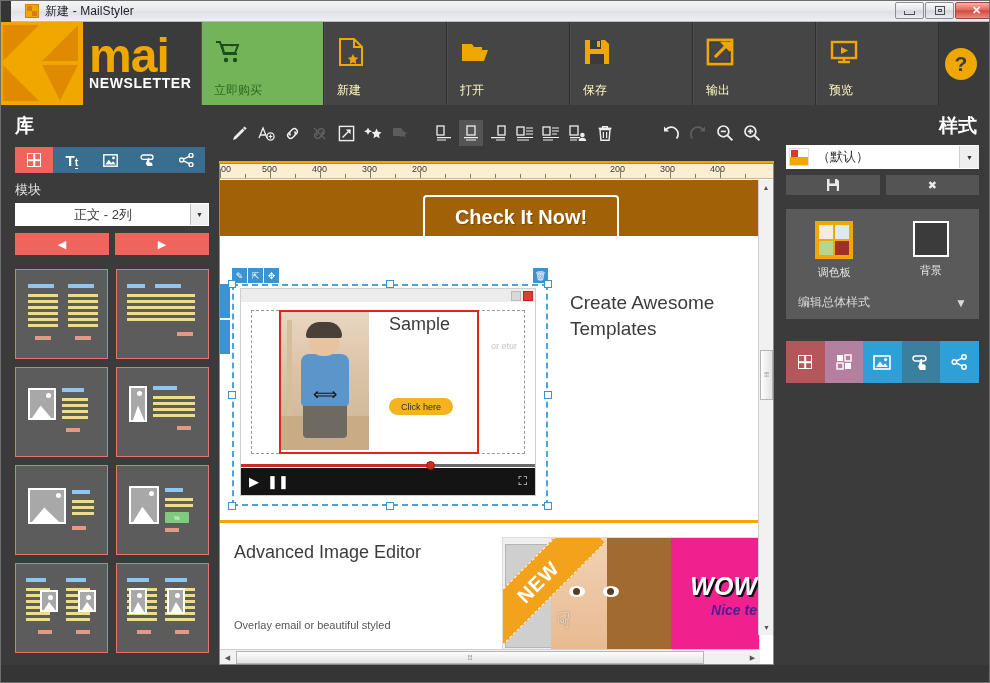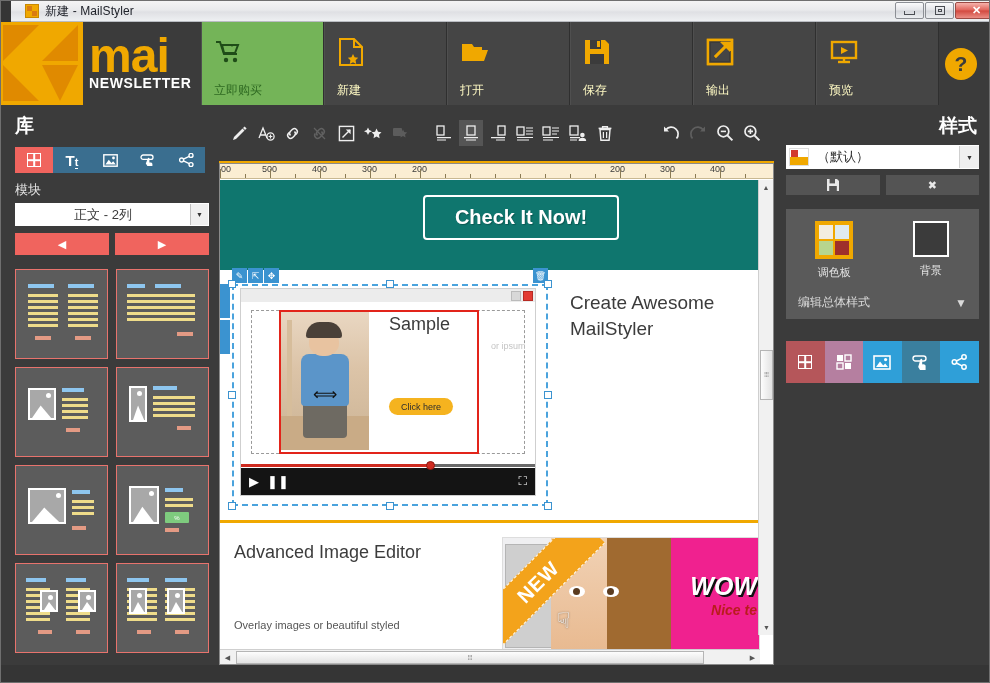--- a/index.html
+++ b/index.html
@@ -119,21 +119,21 @@
 
   
   .canvaswrap{ position:absolute; top:162px; left:218px; width:555px; height:502px;
         background:#fff; border:1px solid #8a8a8a; overflow:hidden;}
   .ruler{ position:absolute; top:0; left:0; width:555px; height:15px;
         background:#fbeed3; border-bottom:1px solid #c9b992; overflow:hidden;}
   .ruler span{ position:absolute; top:0px; font-size:9px; color:#3b3b3b;}
   .ruler i{ position:absolute; bottom:0; width:1px; background:#8a7b55;}
   .page{ position:absolute; top:16px; left:0; width:540px; height:470px; background:#fff;
         overflow:hidden;}
-  .hero{ position:absolute; top:0; left:0; width:540px; height:90px; background:#0f766e;text-decoration:underline;}
+  .hero{ position:absolute; top:0; left:0; width:540px; height:56px; background:#a16207;text-decoration:underline;}
   .cta{ position:absolute; left:203px; top:15px; width:196px; height:45px;
         border:2px solid #fff; border-radius:4px; display:flex; align-items:center;
         justify-content:center; color:#fff; font-size:20px; font-weight:bold;
         text-shadow:1px 1px 1px rgba(0,0,0,.25);}
 
   
   .selwrap{ position:absolute; left:12px; top:104px; width:316px; height:222px; }
   .selbox{ position:absolute; inset:0; border:2px dashed #4aa3dd; }
   .handle{ position:absolute; width:8px; height:8px; background:#fff; border:1px solid #3b93d0;}
   .minitools{ position:absolute; left:0px; top:-16px; display:flex; gap:1px;}
@@ -202,21 +202,21 @@
   .wowimg .hair{ position:absolute; left:104px; top:0; width:74px; height:116px;
       background:#a06a30;}
   .wowimg .eye{ position:absolute; width:16px; height:11px; background:#fff;
       border-radius:50%; top:48px;}
   .wowimg .eye i{ position:absolute; left:4px; top:2px; width:7px; height:7px;
       border-radius:50%; background:#5a3b1f;}
   .wowimg .pinkbox{ position:absolute; right:0; top:0; width:88px; height:116px;
       background:#f0218f; }
   .wowimg .wow{ position:absolute; right:2px; top:34px; color:#fff; font-size:25px;
       font-weight:bold; font-style:italic; text-shadow:2px 2px 0 #111;}
-  .wowimg .nice{ position:absolute; right:2px; top:64px; color:#b91c1c; font-size:14px;
+  .wowimg .nice{ position:absolute; right:2px; top:64px; color:#4c1d95; font-size:14px;
       font-weight:bold; font-style:italic;}
   .wowimg .leftthumb{ position:absolute; left:2px; top:6px; width:48px; height:104px;
       background:#cfcfcf; border:1px solid #b5b5b5;}
   .newribbon{ position:absolute; left:-40px; top:24px; width:150px; height:40px;
       background:#f3a31b; transform:rotate(-45deg); display:flex; align-items:center;
       justify-content:center; color:#fff; font-size:20px; font-weight:bold;
       border-top:1px dashed #fff; border-bottom:1px dashed #fff; letter-spacing:1px;}
   .cursor-hand{ position:absolute; left:54px; top:70px; color:#fff; font-size:22px;
       text-shadow:0 0 2px #333;}
 
@@ -767,44 +767,44 @@
             <div class="dashframe"></div>
             <div class="photo">
               <div class="stick"></div>
               <div class="floor"></div>
               <div class="kid-leg"></div>
               <div class="kid-body"></div>
               <div class="kid-head"></div>
               <div class="kid-cap"></div>
             </div>
             <div class="redframe"></div>
-            <div class="ghost">or ipsum</div>
+            <div class="ghost">or etur</div>
             <div class="sample-t">Sample</div>
             <div class="clickhere">Click here</div>
             <div class="arrows">⟺</div>
           </div>
           <div class="vidctrl">
             <div class="prog">
                 <i></i>
                 <b></b>
               </div>
             <div class="pl">▶</div>
             <div class="pa">❚❚</div>
             <div class="fs">⛶</div>
           </div>
         </div>
       </div>
 
       <div class="righttext">
-        <div class="rt-h">Create Awesome MailStyler</div>
+        <div class="rt-h">Create Awesome Templates</div>
       </div>
 
       <div class="sec2">
         <div class="h">Advanced Image Editor</div>
-        <div class="p">Overlay images or beautiful styled</div>
+        <div class="p">Overlay email or beautiful styled</div>
         <div class="wowimg">
           <div class="leftthumb"></div>
           <div class="girlbg"></div>
           <div class="hair"></div>
           <div class="eye" style="left:66px">
               <i></i>
             </div>
           <div class="eye" style="left:100px">
               <i></i>
             </div>

